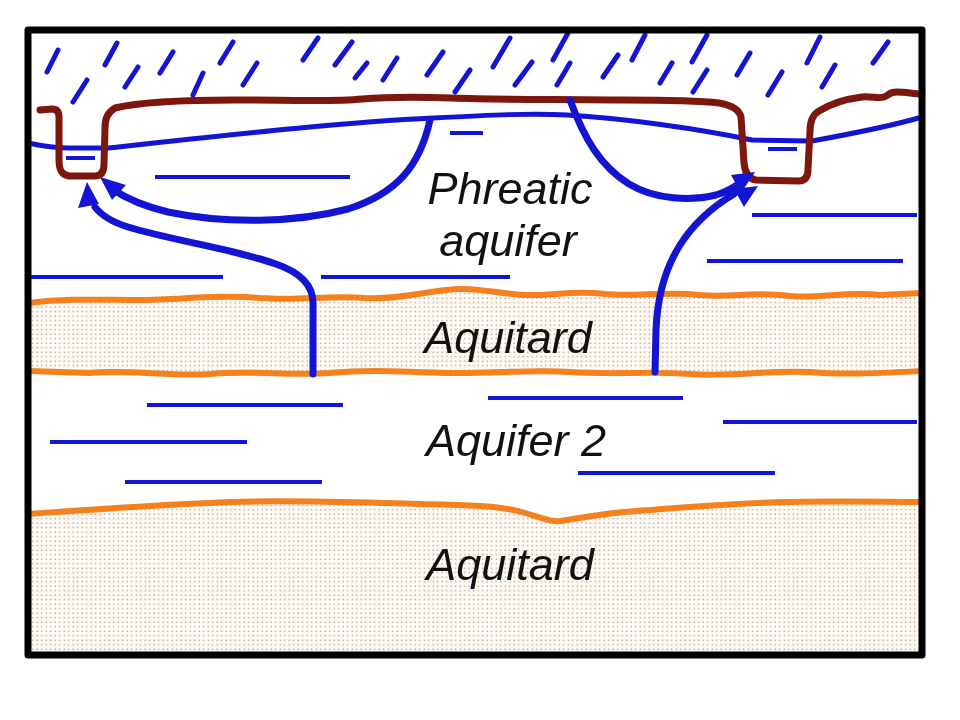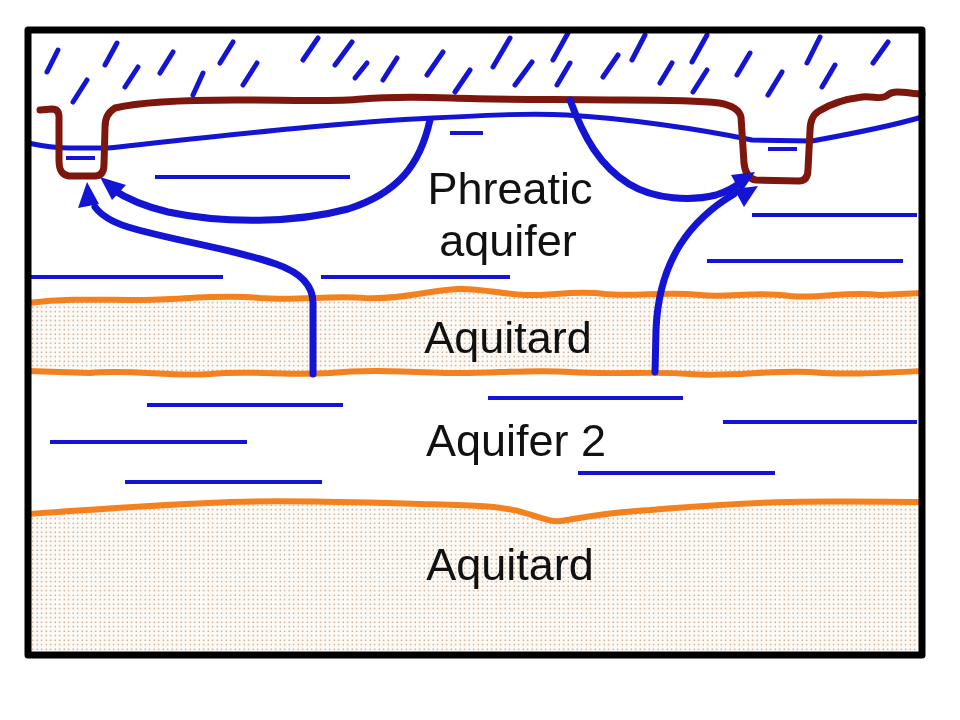--- a/index.html
+++ b/index.html
@@ -2,20 +2,21 @@
 <html><head>
 <meta charset="utf-8">
 <style>
   html,body{margin:0;padding:0;background:#ffffff;}
   .stage{
     position:relative;
     width:960px;height:720px;
     background:#ffffff;
     font-family:"Liberation Sans", sans-serif;
     overflow:hidden;
+    font-style:italic;
   }
   svg{display:block;width:960px;height:720px;}
   text.layer-label{
     font-family:"Liberation Sans", sans-serif;
     font-size:45px;
     fill:#111111;
     text-anchor:middle;
   }
 </style>
 </head>

